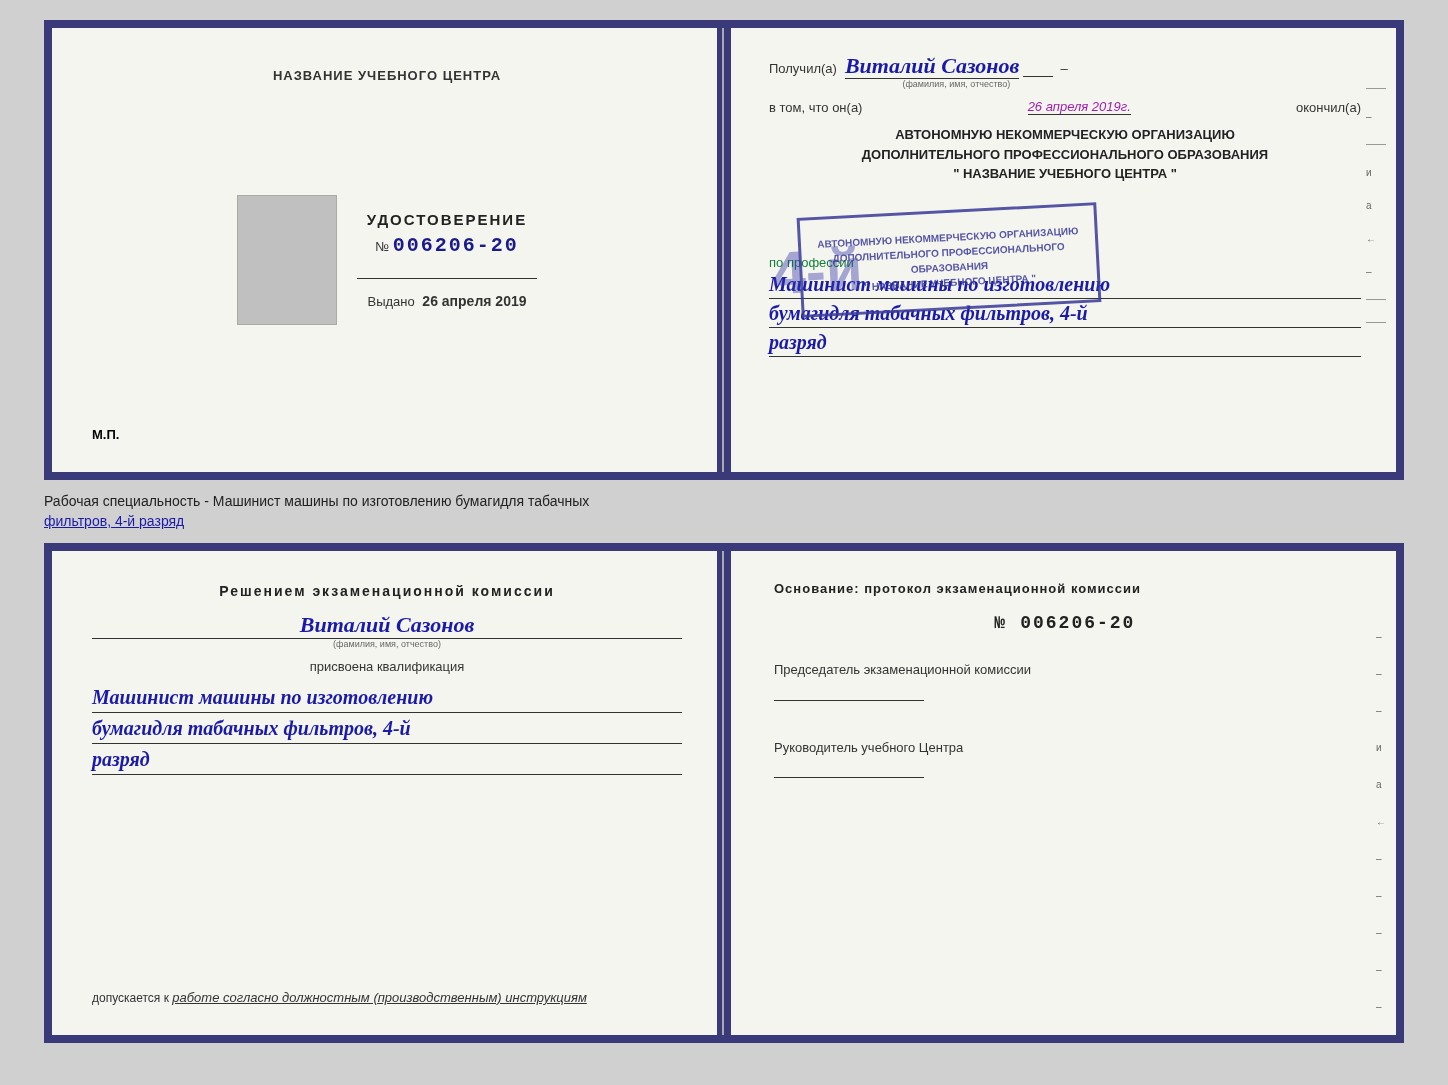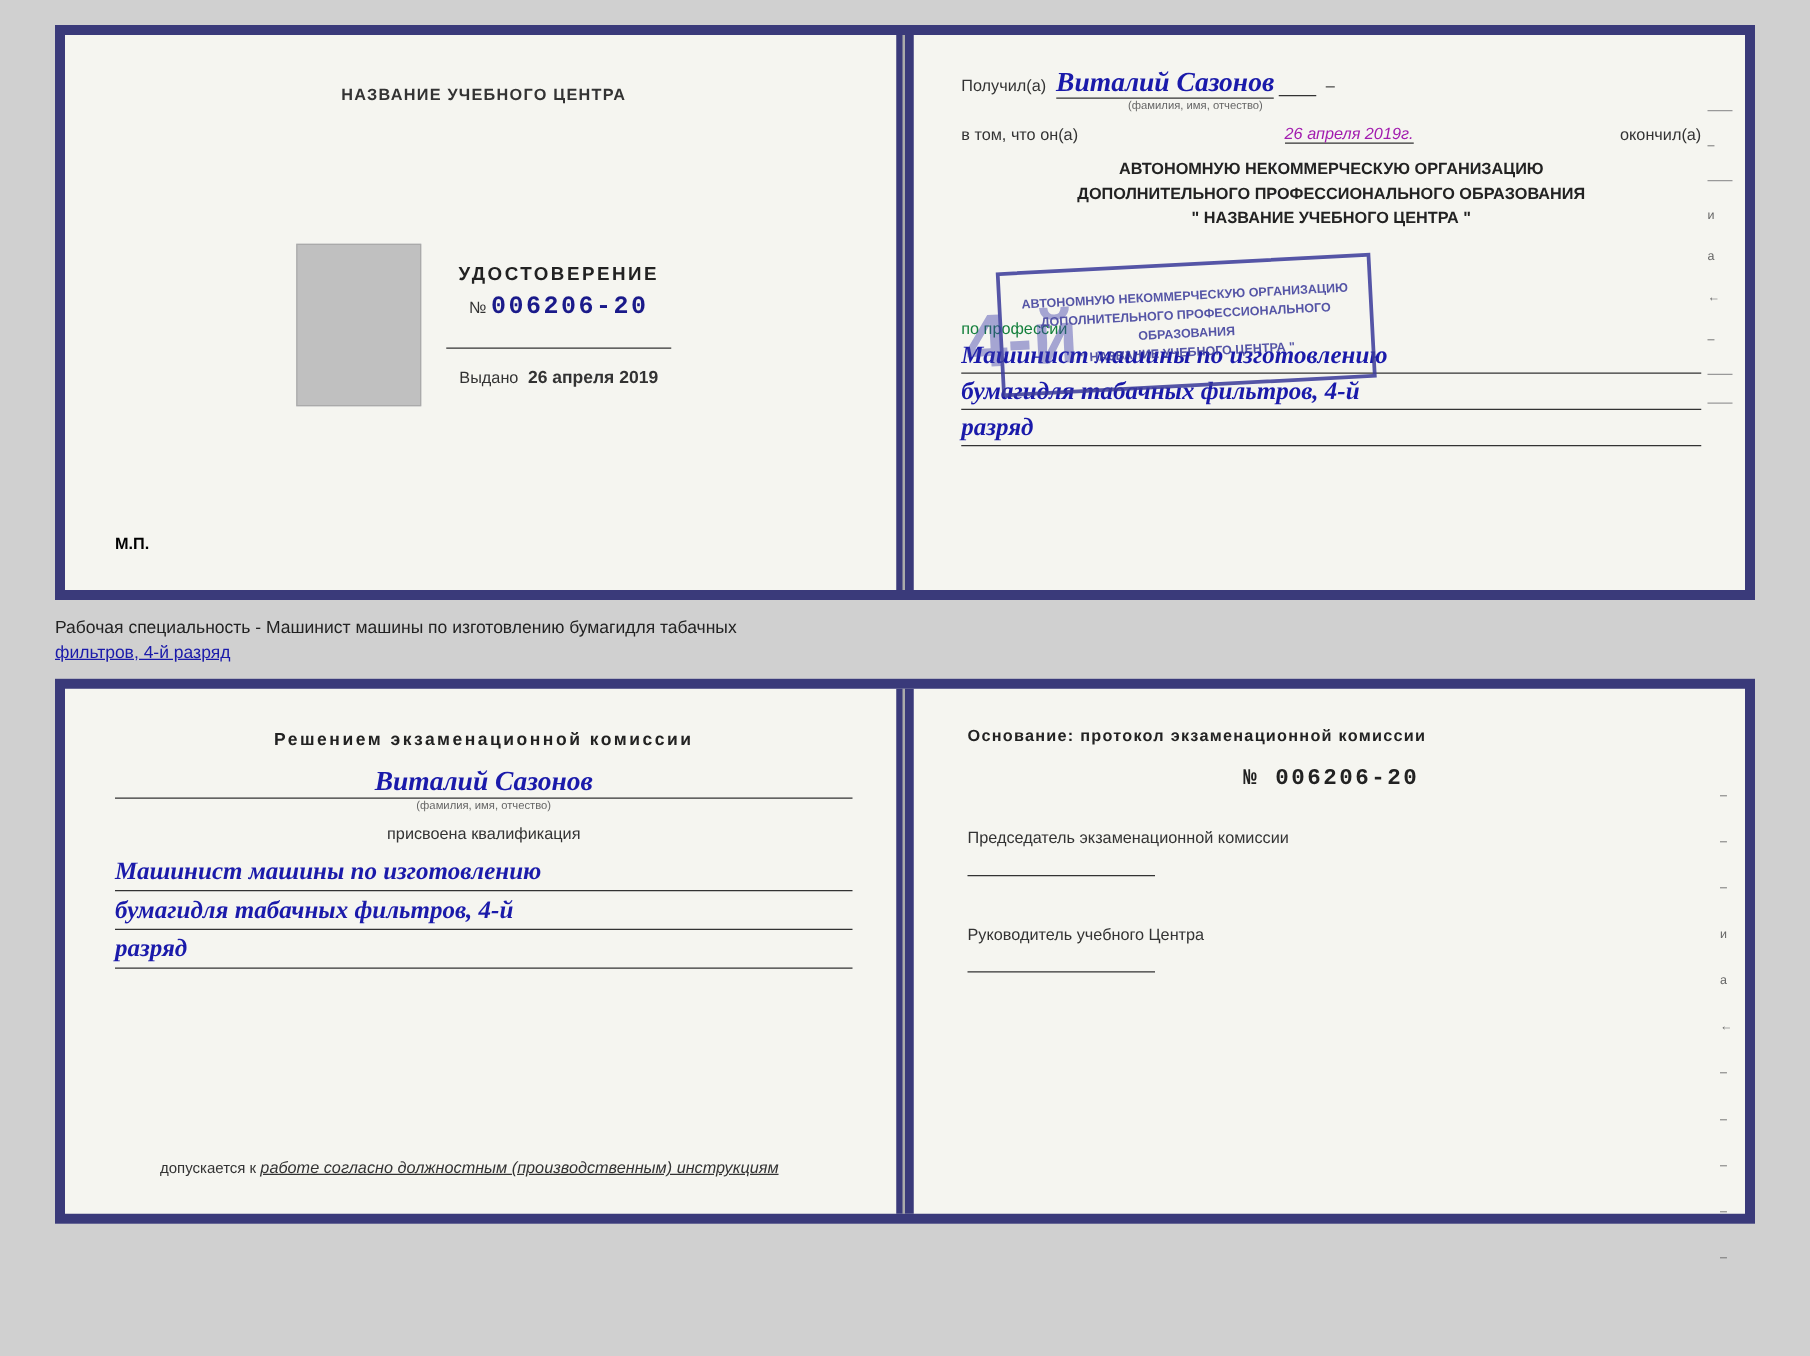--- a/index.html
+++ b/index.html
@@ -235,21 +235,21 @@
     }
 
     .between-docs-text .underlined {
       text-decoration: underline;
       color: #1a1aaa;
     }
 
     
     .bottom-document {
       width: 1360px;
-      height: 436px;
+      height: 500px;
       background: #f5f5f0;
       border: 8px solid #3a3a7a;
       display: flex;
       position: relative;
     }
 
     
     .bottom-left-page {
       width: 50%;
       padding: 30px 40px;
@@ -498,21 +498,21 @@
       <div style="text-align:center;">
         <div class="person-name-bottom">Виталий Сазонов</div>
         <span class="person-subtitle-bottom">(фамилия, имя, отчество)</span>
       </div>
       <div class="assigned-text">присвоена квалификация</div>
       <div>
         <span class="qualification-value">Машинист машины по изготовлению</span>
         <span class="qualification-value">бумагидля табачных фильтров, 4-й</span>
         <span class="qualification-value">разряд</span>
       </div>
-      <div class="admit-text" style="margin-top:auto; padding-top:20px;margin-left:36px;">
+      <div class="admit-text" style="margin-top:auto; padding-top:20px;">
         <span>допускается к</span>
         <span class="admit-value">работе согласно должностным (производственным) инструкциям</span>
       </div>
     </div>
 
     <div class="bottom-right-page">
       <div class="basis-text">Основание:  протокол  экзаменационной  комиссии</div>
       <div class="protocol-number">
         <span>№</span>
         <span>006206-20</span>

